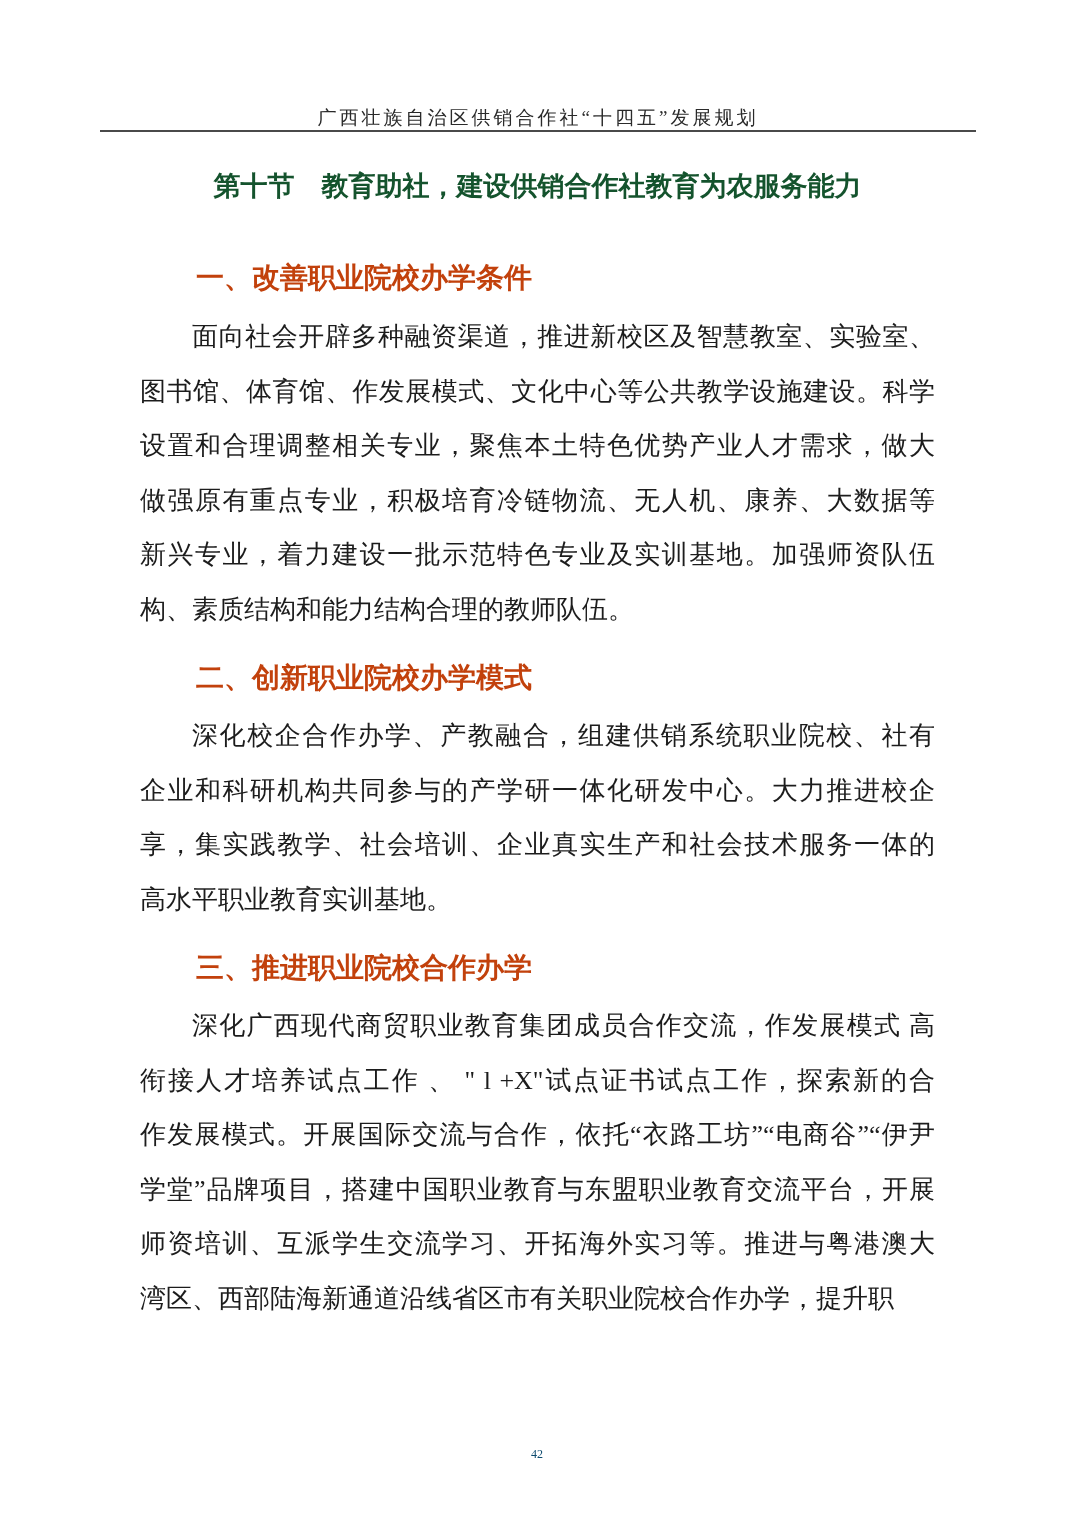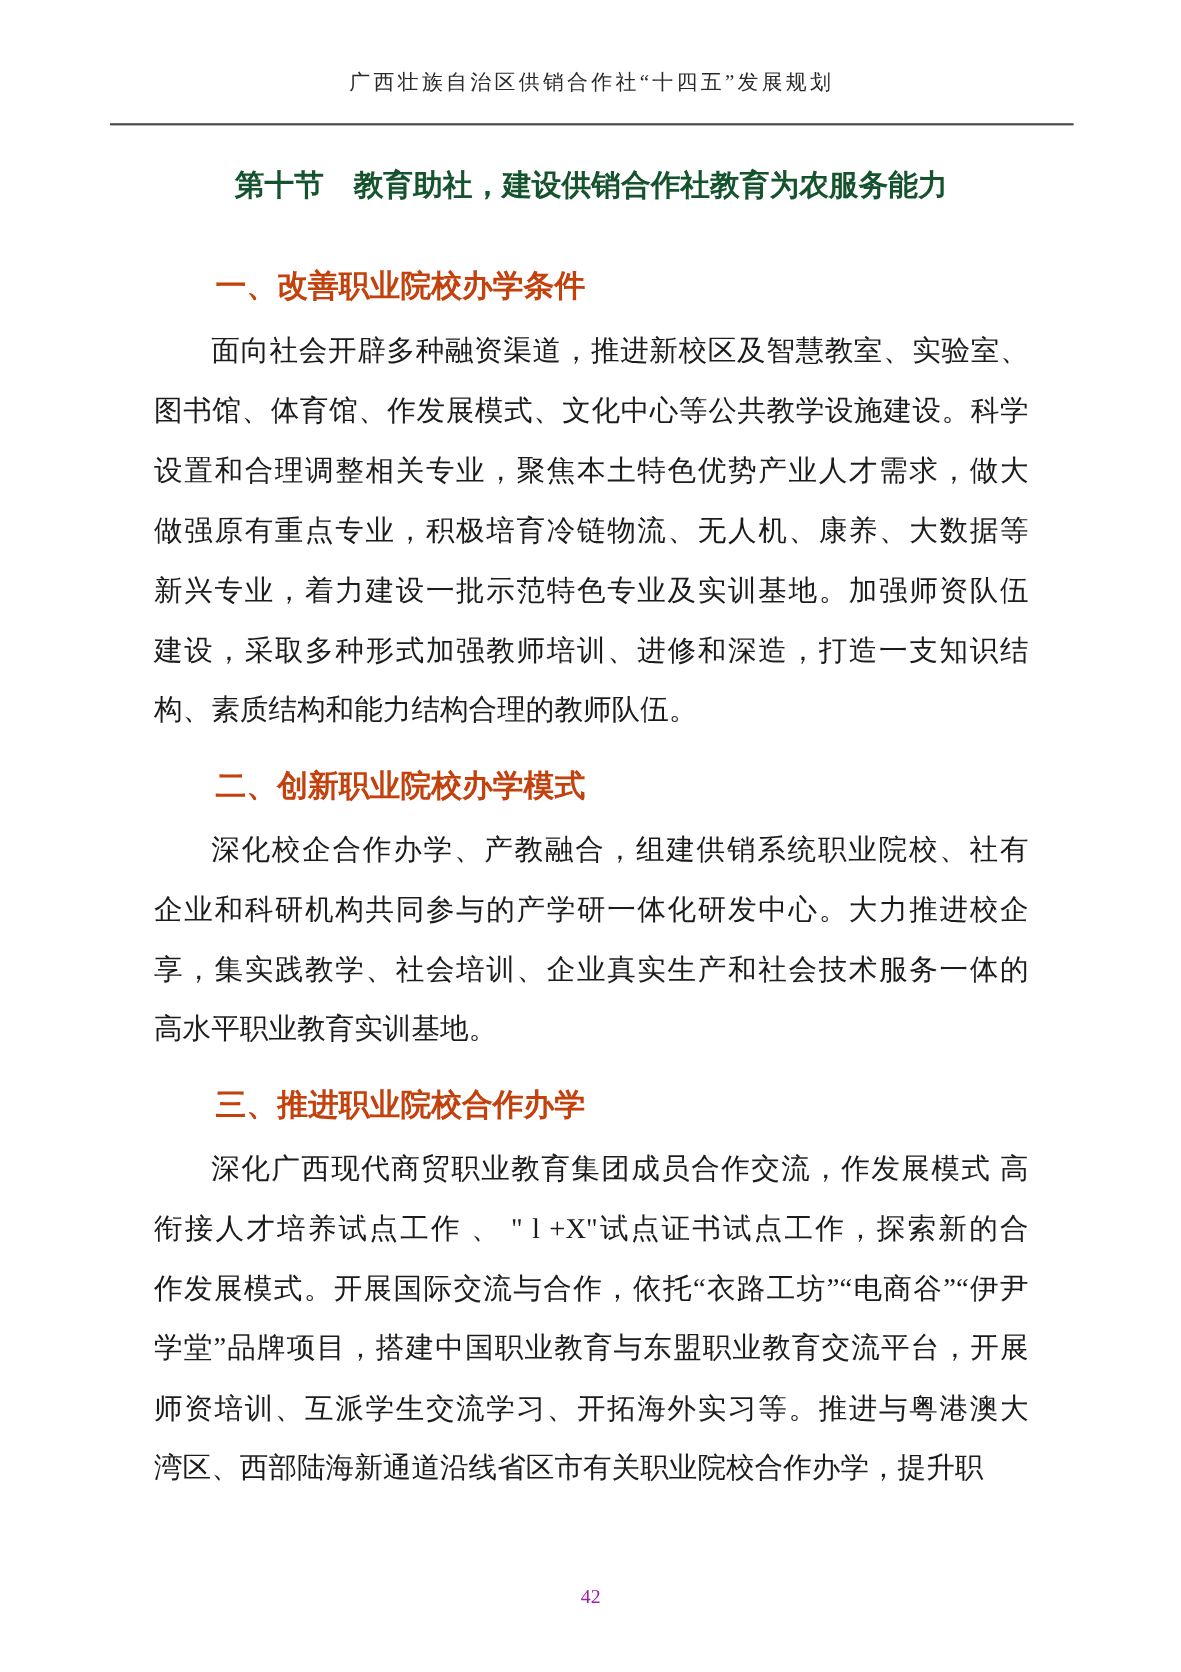--- a/index.html
+++ b/index.html
@@ -7,27 +7,27 @@
     position: relative;
     width: 1074px;
     height: 1520px;
     margin: 0 auto;
     background: #ffffff;
     overflow: hidden;
     font-family: "Liberation Serif", "DejaVu Serif", serif;
     color: #1c1c1c;
   }
   .header {
-    margin: 64px 98px 0 100px;
+    margin: 106px 98px 0 100px;
     text-align: center;
     font-size: 19px;
     line-height: 24px;
     letter-spacing: 3px;
     color: #2a2a2a;
-    padding-bottom: 24px;
+    padding-bottom: 0;
     border-bottom: 2px solid #4a4a4a;
   }
   .content {
     margin: 0 139px 0 140px; 
   }
   .doc-title {
     margin-top: 30px;
     text-align: center;
     font-family: "Liberation Sans", "DejaVu Sans", sans-serif;
     font-weight: bold;
@@ -55,40 +55,39 @@
     white-space: nowrap;
   }
   .line.first { text-indent: 2em; }
   .line.last { text-align-last: left; }
   .page-number {
     position: absolute;
     bottom: 58px;
     left: 0;
     width: 100%;
     text-align: center;
-    font-size: 18px;
-    color: #a21caf;
+    font-size: 12px;
+    color: #0c4a6e;
   }
 </style>
 </head>
 <body>
 
 <div class="page">
   <div class="header">广西壮族自治区供销合作社“十四五”发展规划</div>
   <div class="content">
     <div class="doc-title">第十节　教育助社，建设供销合作社教育为农服务能力</div>
     <div>
         <div class="section-heading first-heading">一、改善职业院校办学条件</div>
         <div class="paragraph">
           <div class="line first">面向社会开辟多种融资渠道，推进新校区及智慧教室、实验室、</div>
           <div class="line">图书馆、体育馆、作发展模式、文化中心等公共教学设施建设。科学</div>
           <div class="line">设置和合理调整相关专业，聚焦本土特色优势产业人才需求，做大</div>
           <div class="line">做强原有重点专业，积极培育冷链物流、无人机、康养、大数据等</div>
           <div class="line">新兴专业，着力建设一批示范特色专业及实训基地。加强师资队伍</div>
-          <div class="line">建设，采取多种形式加强教师培训、进修和深造，打造一支知识结</div>
           <div class="line last">构、素质结构和能力结构合理的教师队伍。</div>
         </div>
         <div class="section-heading">二、创新职业院校办学模式</div>
         <div class="paragraph">
           <div class="line first">深化校企合作办学、产教融合，组建供销系统职业院校、社有</div>
           <div class="line">企业和科研机构共同参与的产学研一体化研发中心。大力推进校企</div>
           <div class="line">享，集实践教学、社会培训、企业真实生产和社会技术服务一体的</div>
           <div class="line last">高水平职业教育实训基地。</div>
         </div>
         <div class="section-heading">三、推进职业院校合作办学</div>

